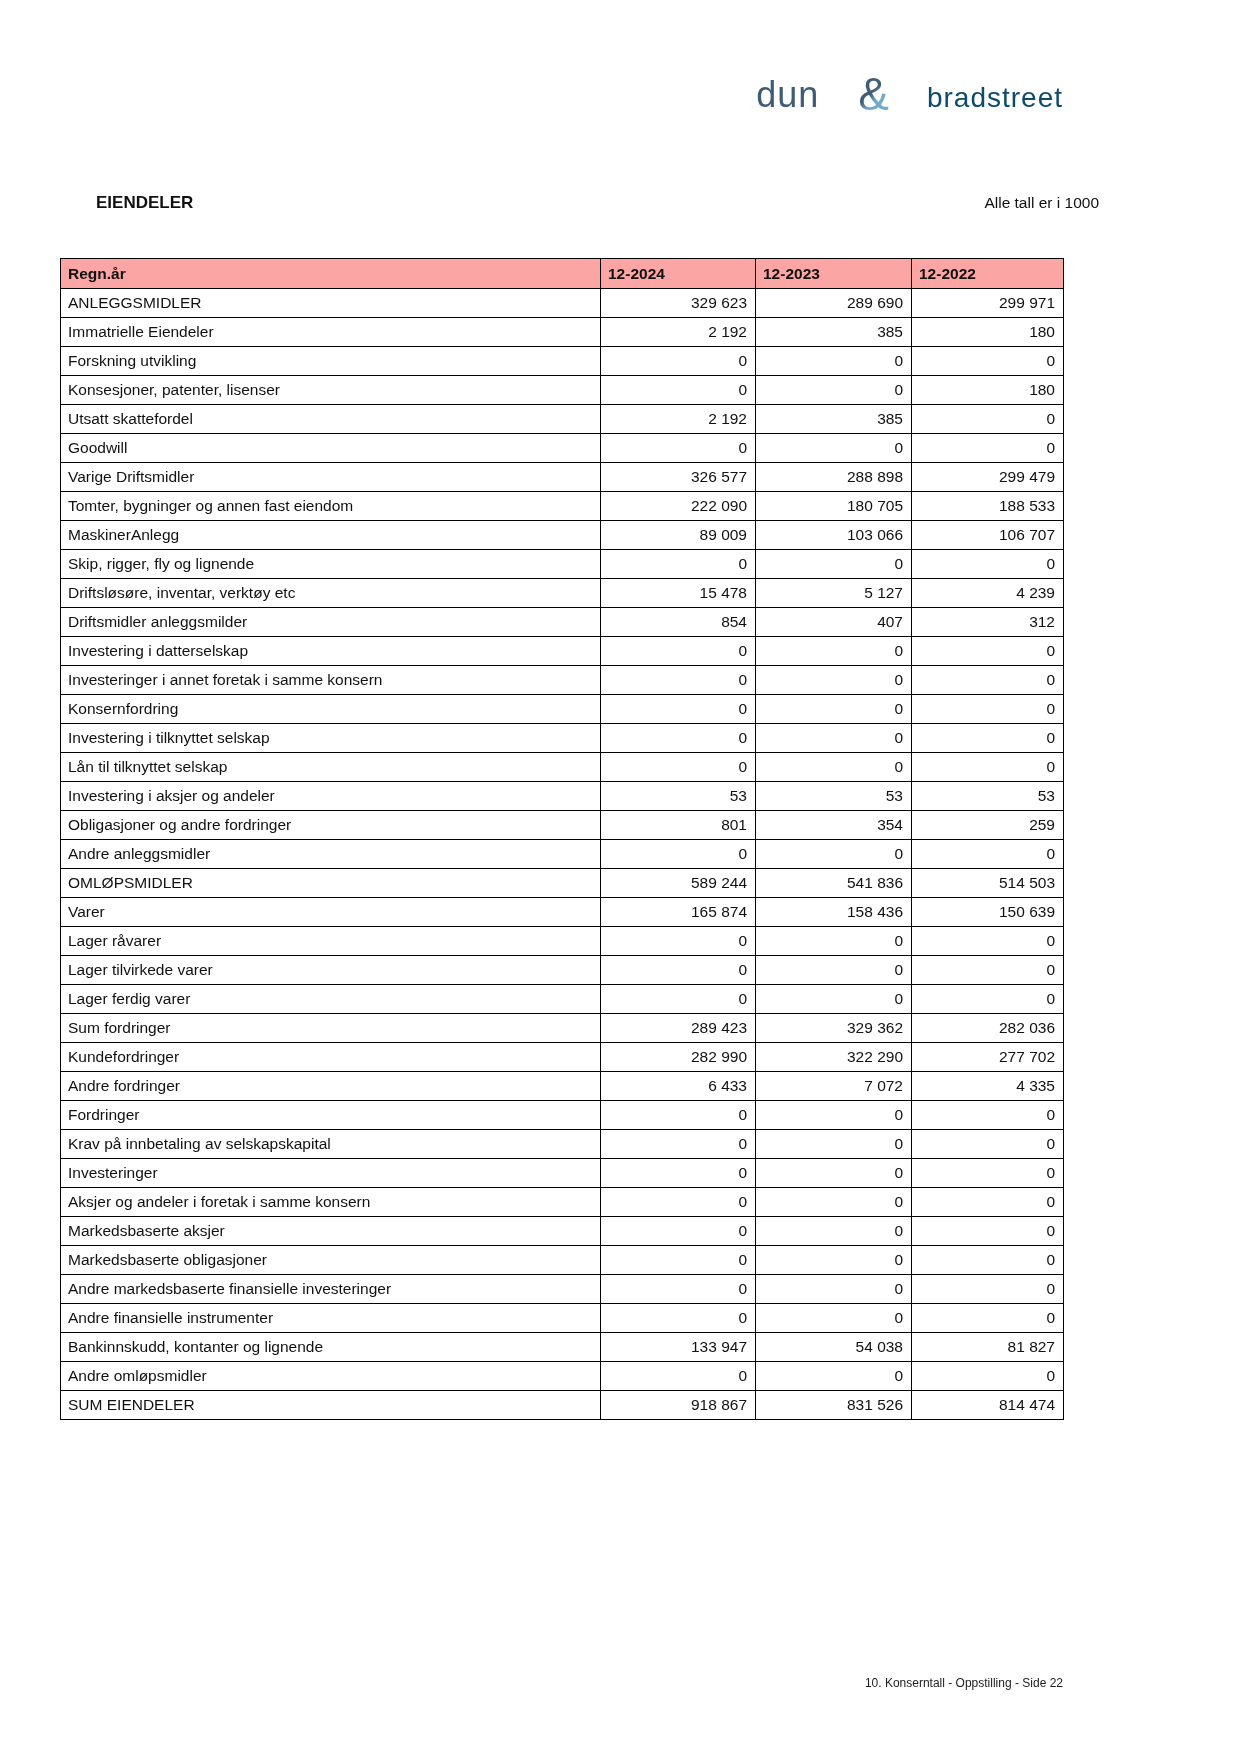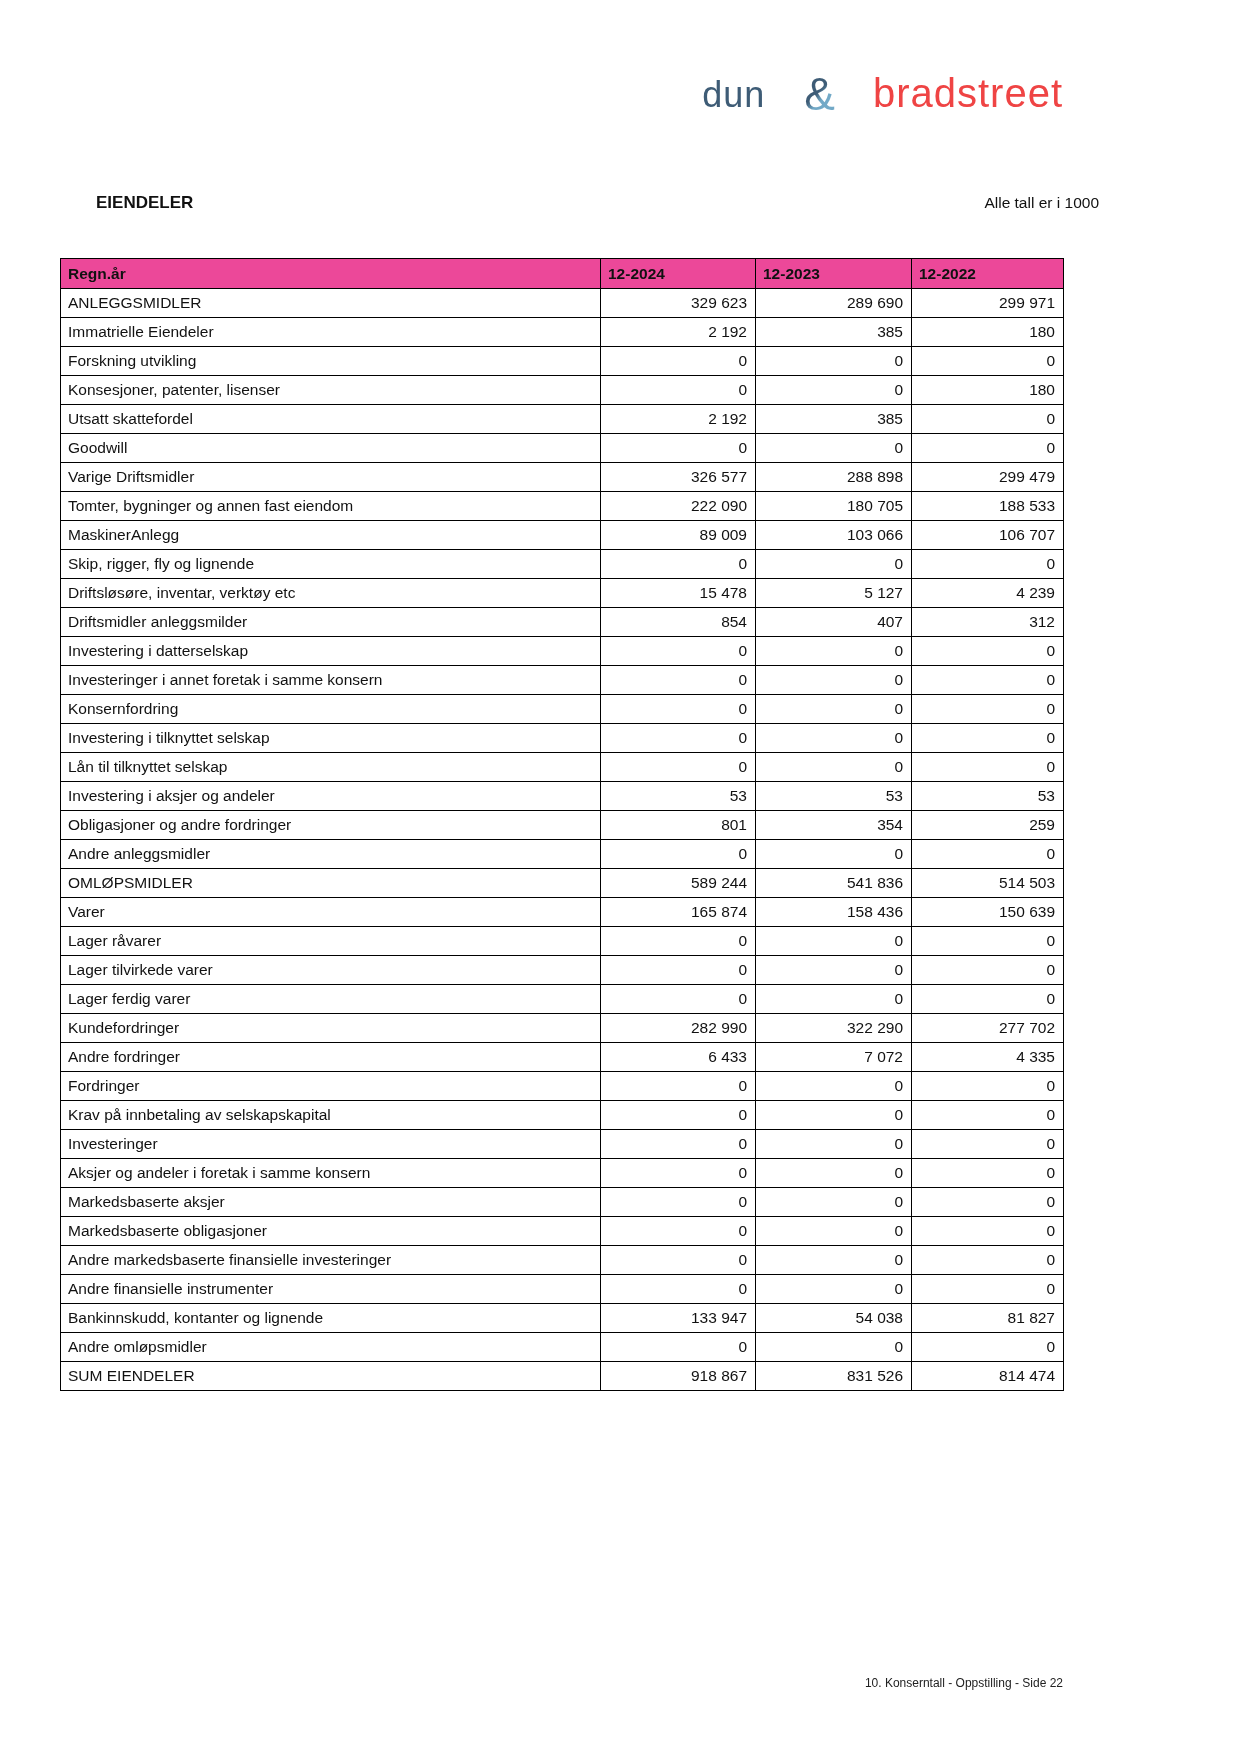--- a/index.html
+++ b/index.html
@@ -38,22 +38,22 @@
     color: #3e5c76;
     margin: 0 1px 0 3px;
     position: relative;
     top: 3px;
     background: linear-gradient(135deg, #3e5c76 45%, #72a9c7 60%);
     -webkit-background-clip: text;
     background-clip: text;
     -webkit-text-fill-color: transparent;
   }
   .logo .bradstreet {
-    font-size: 40px;
-    color: #ef4444;
+    font-size: 28px;
+    color: #0c4a6e;
   }
 
   
   .title-row {
     position: absolute;
     top: 193px;
     left: 60px;
     width: 1003px;
     display: flex;
     justify-content: space-between;
@@ -88,21 +88,21 @@
   table.balance col.c-y3    { width: 152px; }
 
   table.balance th,
   table.balance td {
     border: 1px solid #000000;
     padding: 0 8px 0 7px;
     overflow: hidden;
     white-space: nowrap;
   }
   table.balance thead th {
-    background: #ec4899;
+    background: #fca5a5;
     height: 29px;
     font-weight: bold;
     text-align: left;
   }
   table.balance thead th.num { }
   table.balance tbody td {
     height: 28px;
     font-weight: 400;
     text-align: left;
     background: #ffffff;
@@ -293,20 +293,26 @@
     <td class="num">0</td>
     <td class="num">0</td>
     <td class="num">0</td>
   </tr>
       <tr>
     <td>Lager ferdig varer</td>
     <td class="num">0</td>
     <td class="num">0</td>
     <td class="num">0</td>
   </tr>
+      <tr class="bold">
+    <td>Sum fordringer</td>
+    <td class="num">289 423</td>
+    <td class="num">329 362</td>
+    <td class="num">282 036</td>
+  </tr>
       <tr>
     <td>Kundefordringer</td>
     <td class="num">282 990</td>
     <td class="num">322 290</td>
     <td class="num">277 702</td>
   </tr>
       <tr>
     <td>Andre fordringer</td>
     <td class="num">6 433</td>
     <td class="num">7 072</td>

